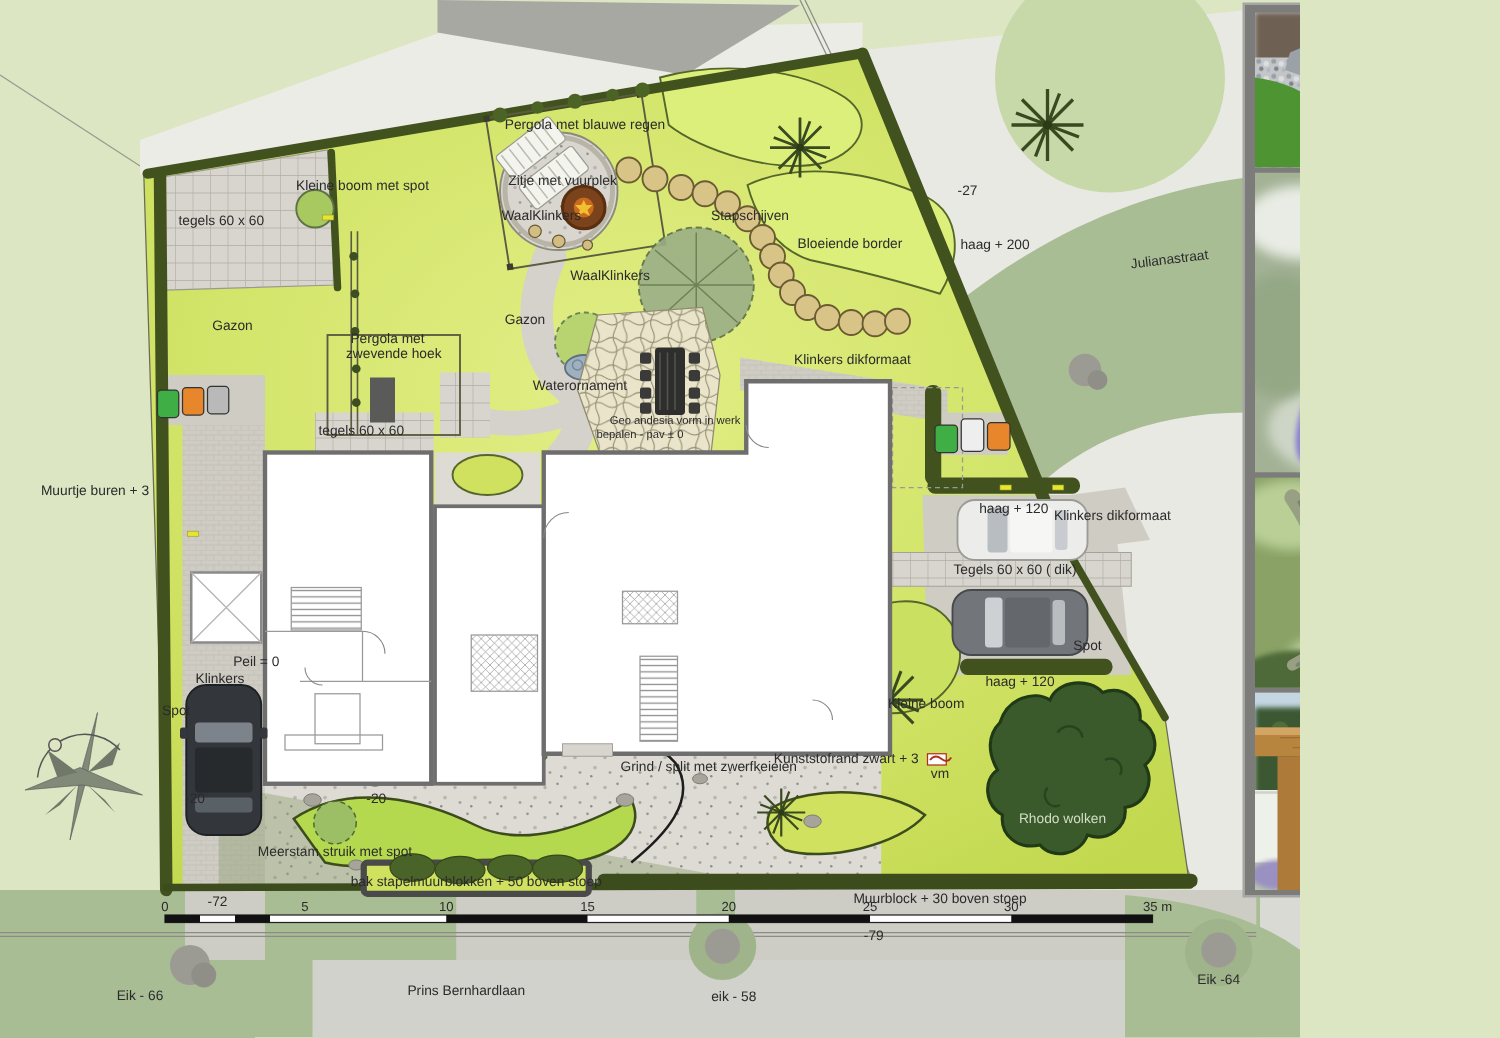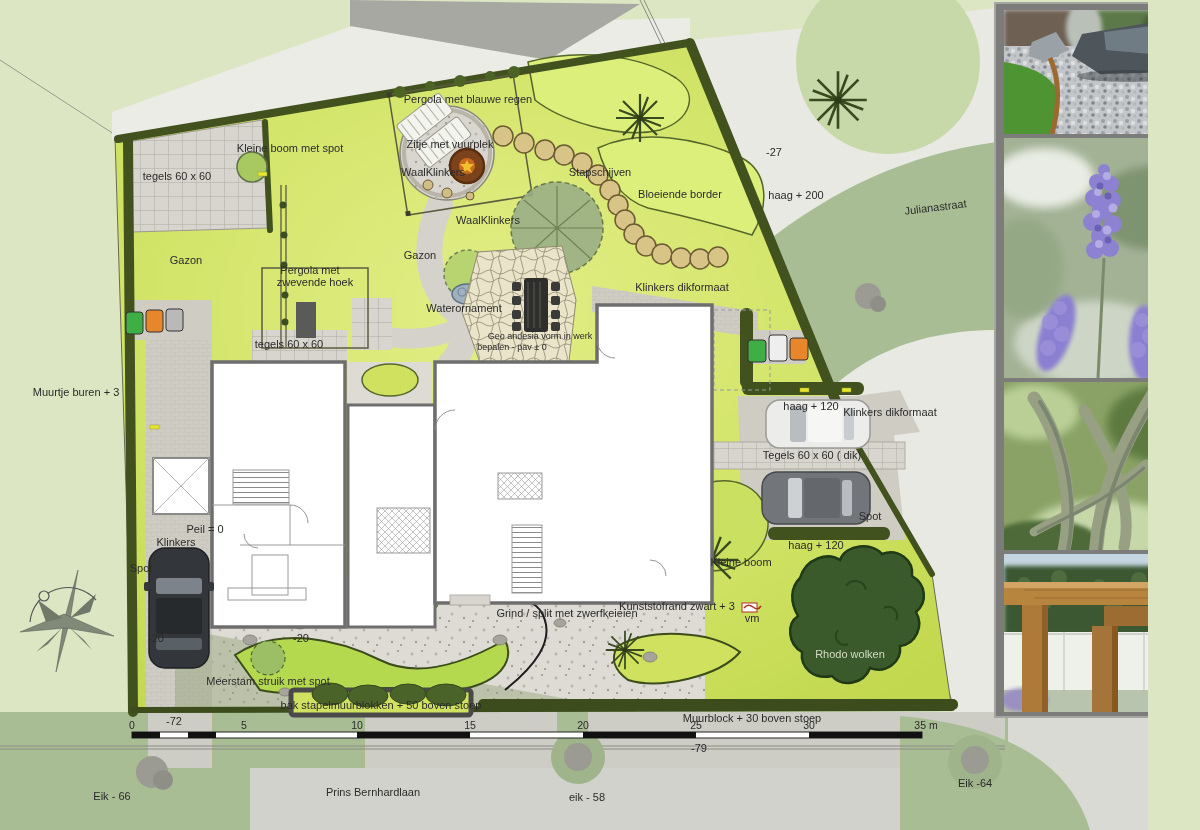--- a/index.html
+++ b/index.html
@@ -1,17 +1,17 @@
 <!DOCTYPE html>
 <html><head>
 <meta charset="utf-8">
 <title>Tuinontwerp plattegrond</title>
 <style>
   html,body{margin:0;padding:0;background:#dce6c2;}
-  .stage{position:relative;width:1148px;height:830px;overflow:hidden;font-family:"Liberation Sans",sans-serif;}
+  .stage{position:relative;width:1040px;height:830px;overflow:hidden;font-family:"Liberation Sans",sans-serif;}
   svg{display:block;}
   text{font-family:"Liberation Sans",sans-serif;fill:#2b2b2b;}
   .lbl{font-size:11px;}
   .lbl-sm{font-size:9px;}
   .lbl-tick{font-size:10.5px;}
   .lbl-light{fill:#d4dcc3;}
 </style>
 </head>
 <body>
 

